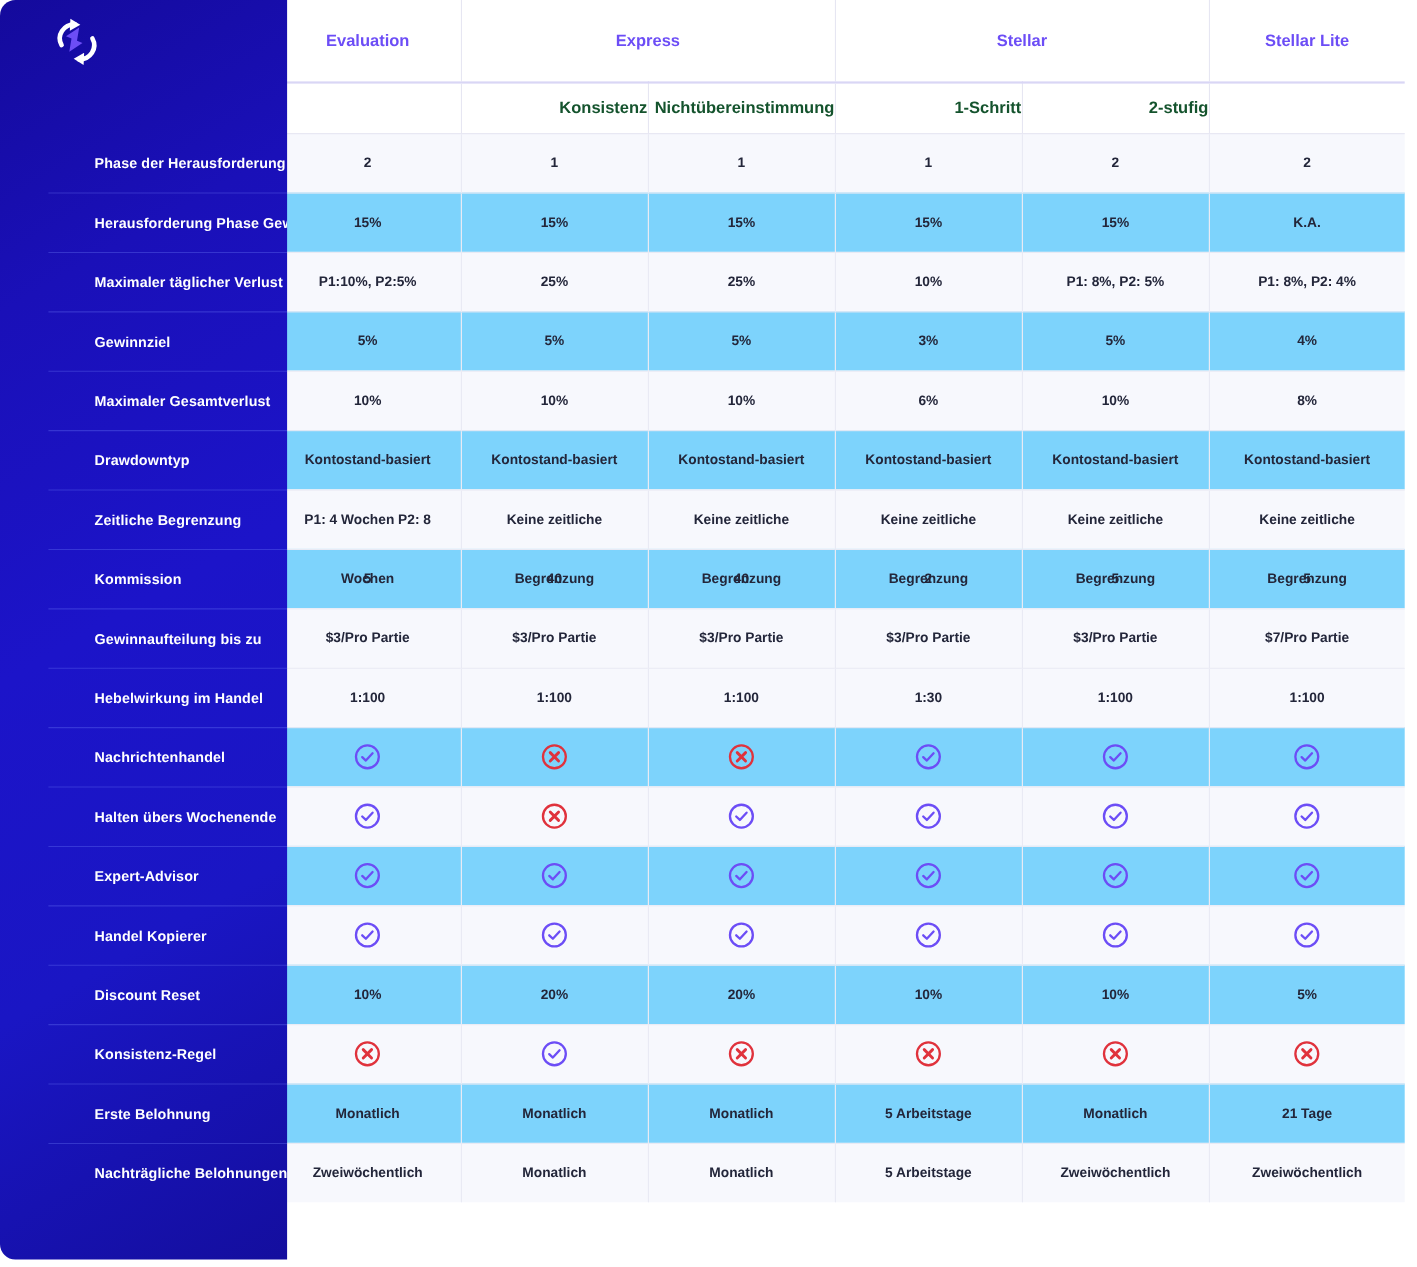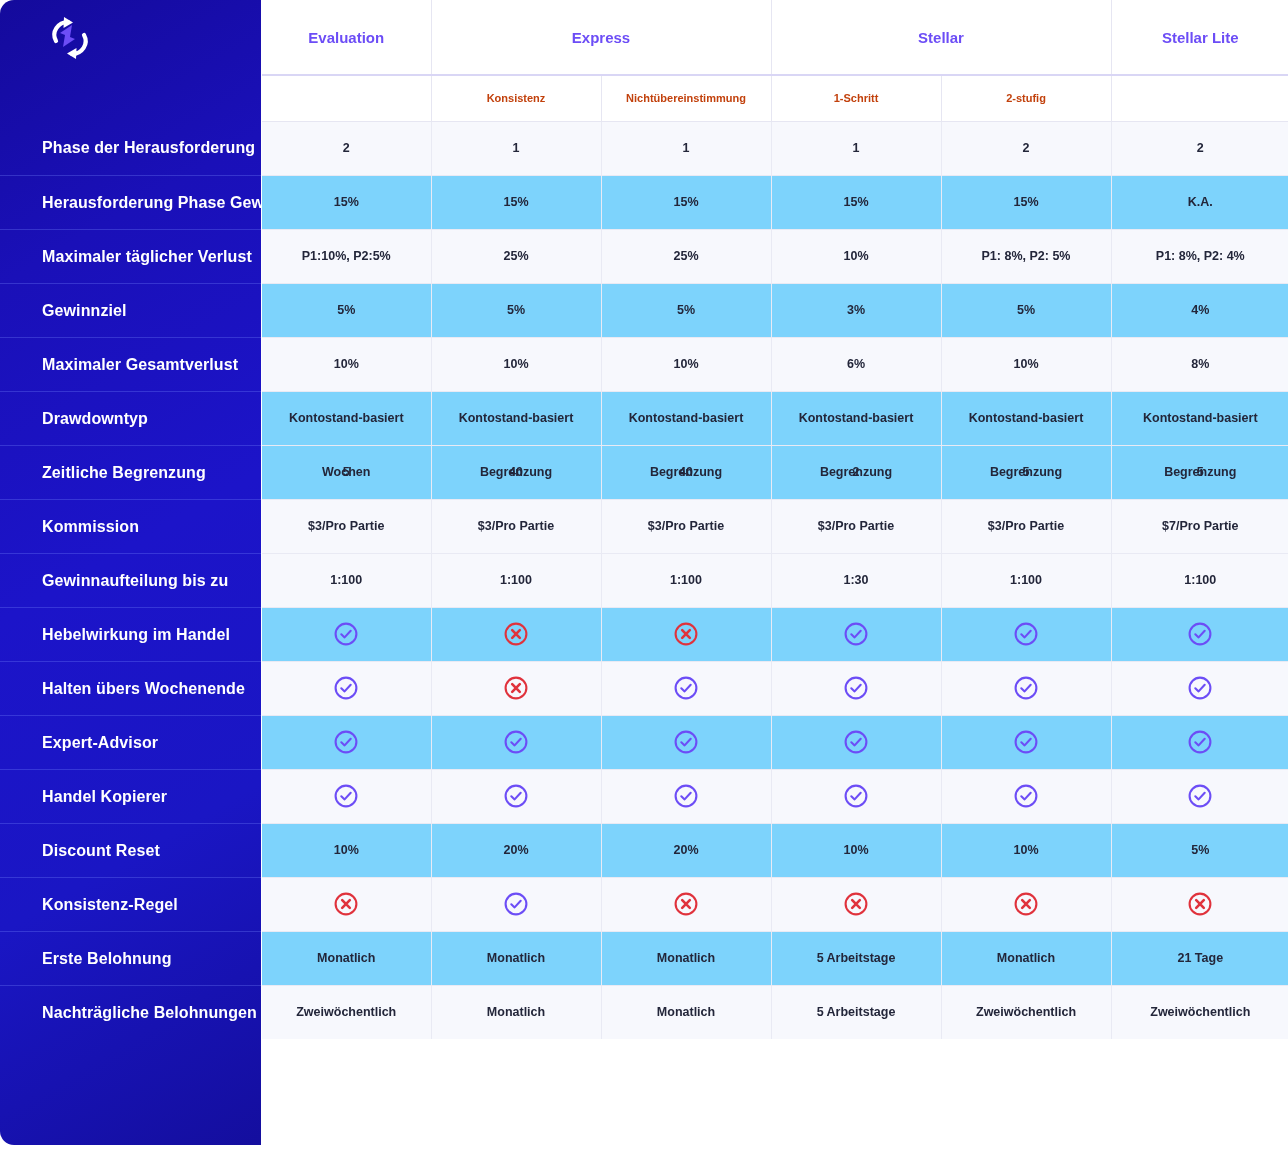--- a/index.html
+++ b/index.html
@@ -41,32 +41,33 @@
 
   .sb-spacer { height: 46px; }
 
   .sb-row {
     height: 54px;
     display: flex;
     align-items: center;
     padding: 0 16px 0 42px;
     border-top: 1px solid rgba(120,135,255,0.30);
     color: #ffffff;
-    font-size: 16px;
+    font-size: 13px;
     font-weight: 700;
     letter-spacing: 0.1px;
     white-space: nowrap;
+    margin-left: 44px;
   }
   .sb-row.first { border-top: none; }
   .sb-row .sb-label { overflow: visible; }
 
   
   .table-area {
     position: absolute;
-    left: 262px;
+    left: 250px;
     top: 0;
     width: 1027px;
     height: 1152px;
     background: #ffffff;
   }
   table.cmp {
     width: 1027px;
     border-collapse: collapse;
     table-layout: fixed;
   }
@@ -82,24 +83,24 @@
     text-align: center;
     vertical-align: middle;
     background: #ffffff;
     border-left: 1px solid #e6e6f2;
     border-bottom: 2px solid #d9d6f5;
   }
   thead th.brand.first { border-left: none; }
 
   thead th.sub {
     height: 46px;
-    color: #c2410c;
-    font-size: 11px;
+    color: #14532d;
+    font-size: 15px;
     font-weight: 700;
-    text-align: center;
+    text-align: right;
     vertical-align: middle;
     background: #ffffff;
     border-left: 1px solid #e6e6f2;
     border-bottom: 1px solid #e6e6f2;
   }
   thead th.sub.first { border-left: none; }
   thead th.sub.empty { }
 
   tbody td {
     height: 54px;
@@ -185,20 +186,23 @@
         <div class="sb-row">
           <span class="sb-label">Kommission</span>
         </div>
         <div class="sb-row">
           <span class="sb-label">Gewinnaufteilung bis zu</span>
         </div>
         <div class="sb-row">
           <span class="sb-label">Hebelwirkung im Handel</span>
         </div>
         <div class="sb-row">
+          <span class="sb-label">Nachrichtenhandel</span>
+        </div>
+        <div class="sb-row">
           <span class="sb-label">Halten übers Wochenende</span>
         </div>
         <div class="sb-row">
           <span class="sb-label">Expert-Advisor</span>
         </div>
         <div class="sb-row">
           <span class="sb-label">Handel Kopierer</span>
         </div>
         <div class="sb-row">
           <span class="sb-label">Discount Reset</span>
@@ -283,20 +287,28 @@
             <td class="">8%</td>
           </tr>
           <tr class="alt">
             <td class="first">Kontostand-basiert</td>
             <td class="">Kontostand-basiert</td>
             <td class="">Kontostand-basiert</td>
             <td class="">Kontostand-basiert</td>
             <td class="">Kontostand-basiert</td>
             <td class="">Kontostand-basiert</td>
           </tr>
+          <tr>
+            <td class="first">P1: 4 Wochen P2: 8</td>
+            <td class="">Keine zeitliche</td>
+            <td class="">Keine zeitliche</td>
+            <td class="">Keine zeitliche</td>
+            <td class="">Keine zeitliche</td>
+            <td class="">Keine zeitliche</td>
+          </tr>
           <tr class="alt">
             <td class="first"><span class="stack"><span class="under">Wochen</span><span class="over">5</span></span></td>
             <td class=""><span class="stack"><span class="under">Begrenzung</span><span class="over">40</span></span></td>
             <td class=""><span class="stack"><span class="under">Begrenzung</span><span class="over">40</span></span></td>
             <td class=""><span class="stack"><span class="under">Begrenzung</span><span class="over">2</span></span></td>
             <td class=""><span class="stack"><span class="under">Begrenzung</span><span class="over">5</span></span></td>
             <td class=""><span class="stack"><span class="under">Begrenzung</span><span class="over">5</span></span></td>
           </tr>
           <tr>
             <td class="first">$3/Pro Partie</td>

